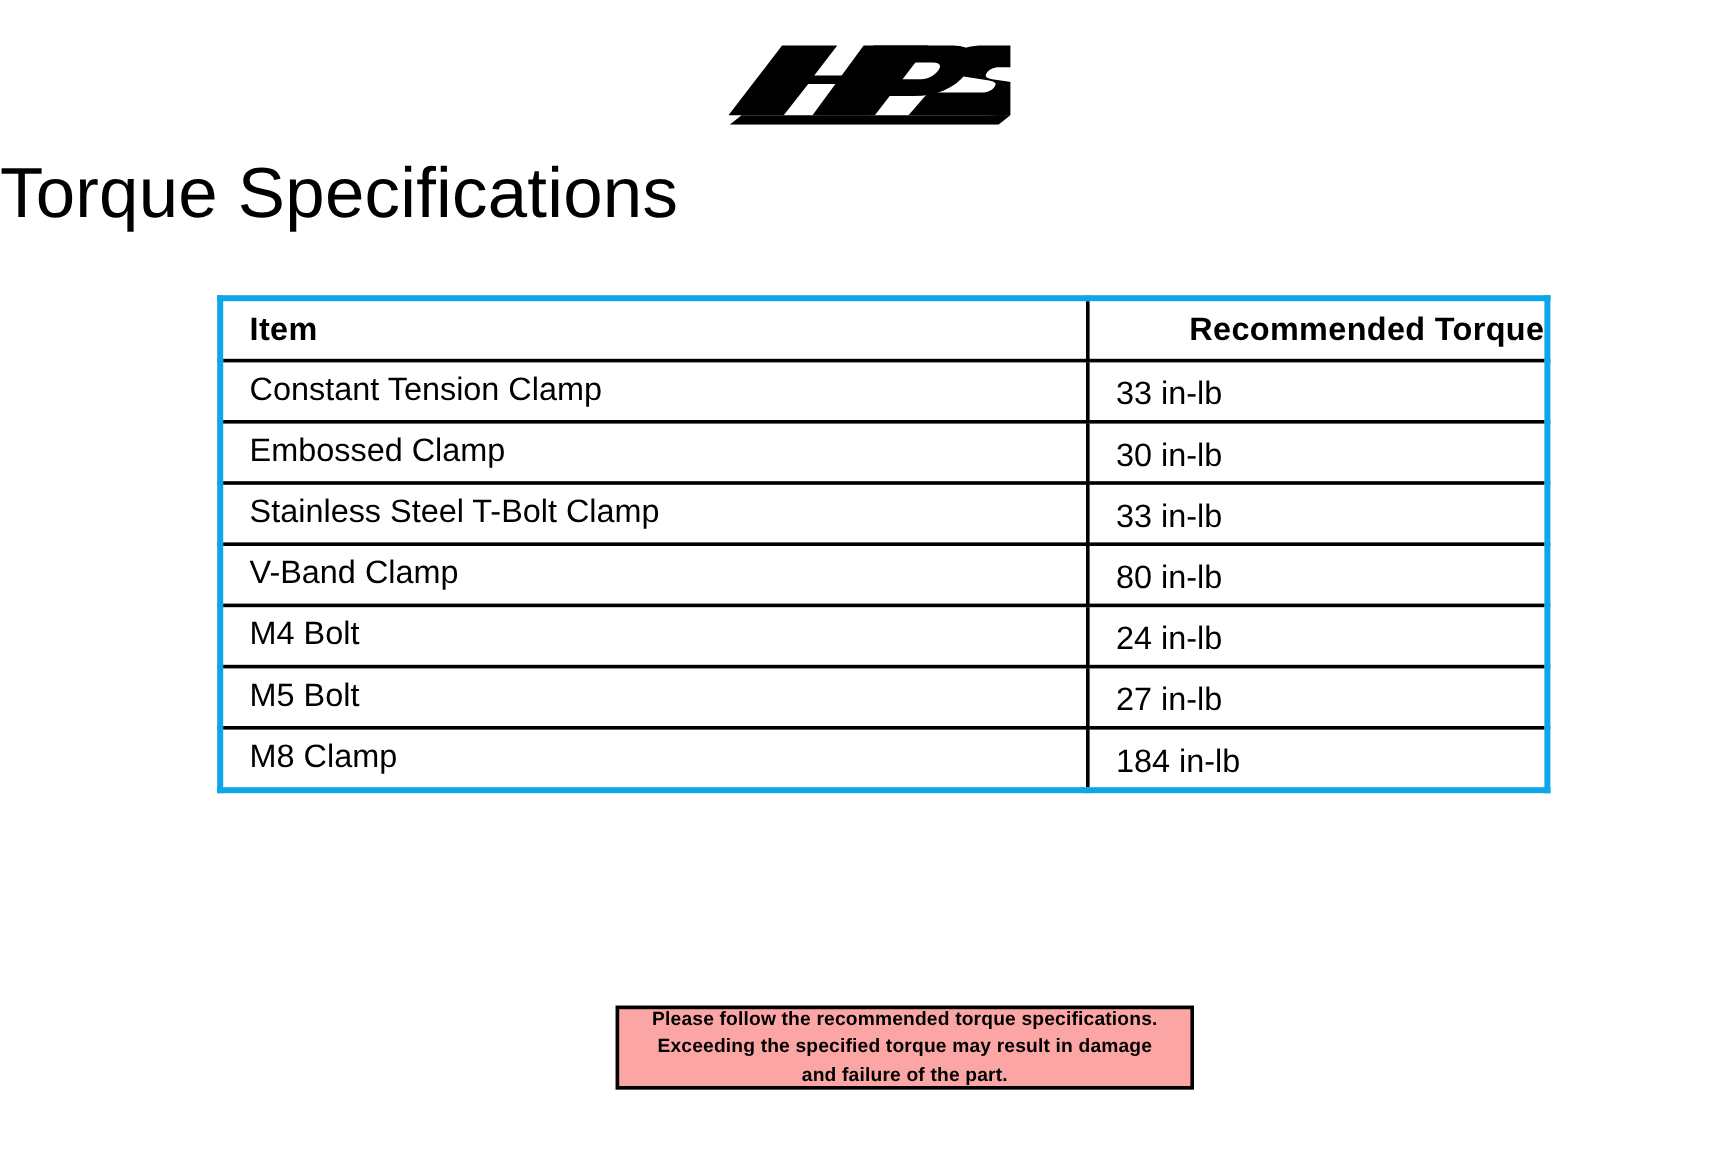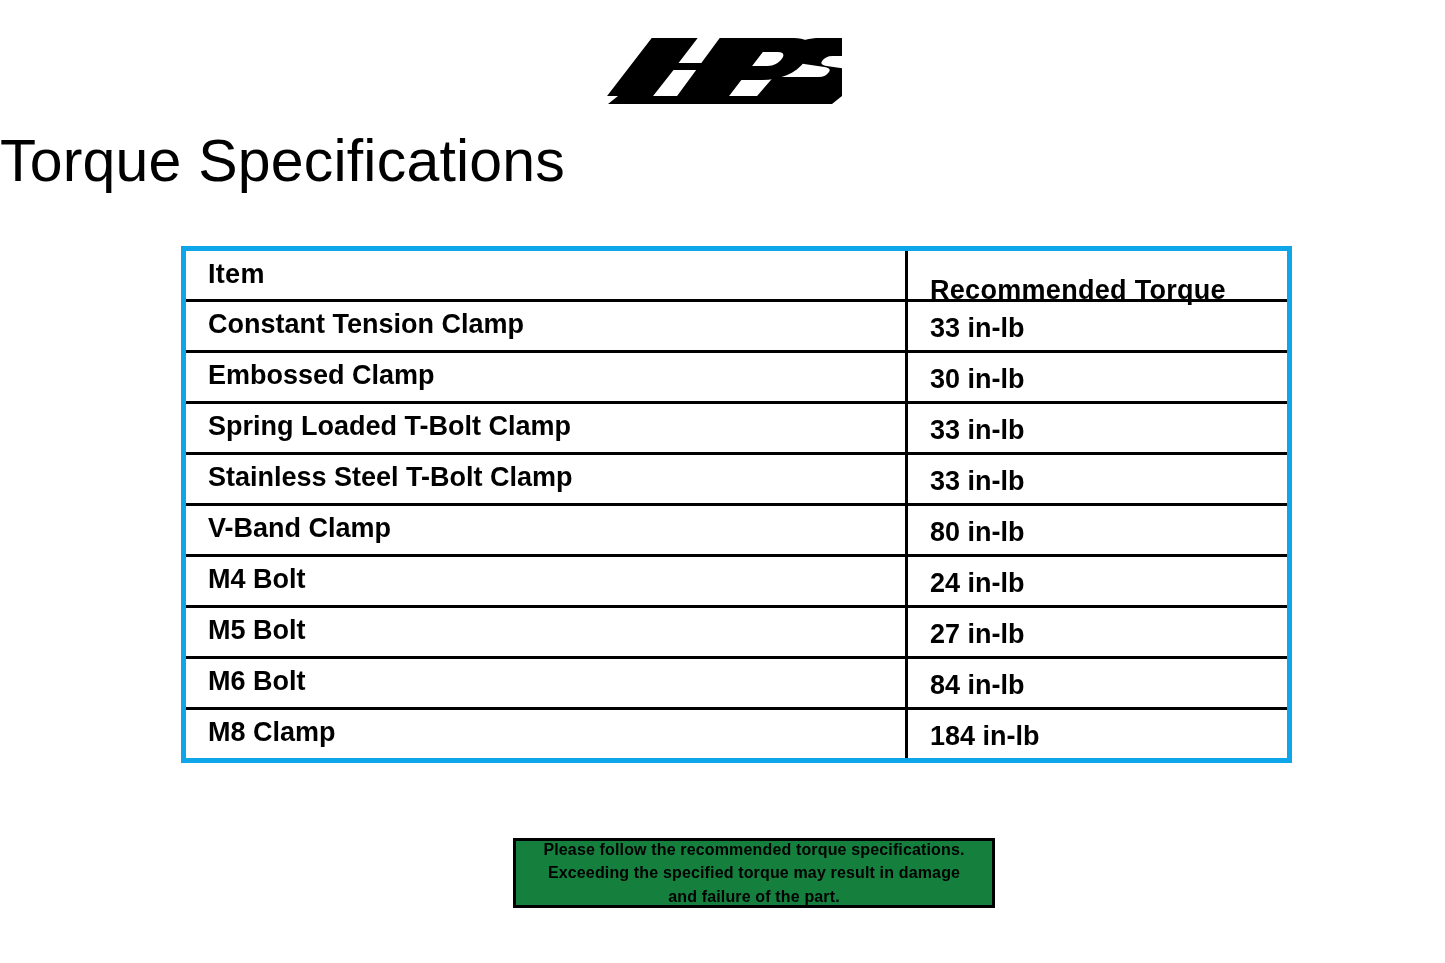--- a/index.html
+++ b/index.html
@@ -69,48 +69,48 @@
     font-size: 27px;
     line-height: 1.1;
     color: #000000;
   }
   table.spec-table th {
     font-weight: 700;
     text-align: left;
     letter-spacing: 0.3px;
   }
   table.spec-table td {
-    font-weight: 700;
+    font-weight: 400;
   }
   .cell-pad-item {
     display: block;
     padding-left: 22px;
   }
   .cell-pad-torque {
     display: block;
     padding-left: 22px;
   }
   .td-item .cell-pad-item { position: relative; top: -1px; }
   .td-torque .cell-pad-torque { position: relative; top: 3px; }
-  .th-torque .cell-pad-torque { position: relative; top: 16px; }
+  .th-torque .cell-pad-torque { position: relative; top: 0; text-align: right; }
 
   
   .footnote-box {
     position: absolute;
     left: 513px;
     top: 838px;
     width: 482px;
     height: 70px;
     border: 3px solid #000000;
     box-sizing: border-box;
     display: flex;
     flex-direction: column;
     align-items: center;
     justify-content: center;
-    background: #15803d;
+    background: #fca5a5;
   }
   .footnote-line {
     font-size: 16px;
     font-weight: 600;
     line-height: 1.45;
     text-align: center;
     letter-spacing: 0.15px;
     color: #000000;
     white-space: nowrap;
   }
@@ -167,64 +167,48 @@
       <tr>
         <td class="td-item">
           <span class="cell-pad-item">Embossed Clamp</span>
         </td>
         <td class="td-torque">
           <span class="cell-pad-torque">30 in-lb</span>
         </td>
       </tr>
       <tr>
         <td class="td-item">
-          <span class="cell-pad-item">Spring Loaded T-Bolt Clamp</span>
+          <span class="cell-pad-item">Stainless Steel T-Bolt Clamp</span>
         </td>
         <td class="td-torque">
           <span class="cell-pad-torque">33 in-lb</span>
         </td>
       </tr>
       <tr>
         <td class="td-item">
-          <span class="cell-pad-item">Stainless Steel T-Bolt Clamp</span>
-        </td>
-        <td class="td-torque">
-          <span class="cell-pad-torque">33 in-lb</span>
-        </td>
-      </tr>
-      <tr>
-        <td class="td-item">
           <span class="cell-pad-item">V-Band Clamp</span>
         </td>
         <td class="td-torque">
           <span class="cell-pad-torque">80 in-lb</span>
         </td>
       </tr>
       <tr>
         <td class="td-item">
           <span class="cell-pad-item">M4 Bolt</span>
         </td>
         <td class="td-torque">
           <span class="cell-pad-torque">24 in-lb</span>
         </td>
       </tr>
       <tr>
         <td class="td-item">
           <span class="cell-pad-item">M5 Bolt</span>
         </td>
         <td class="td-torque">
           <span class="cell-pad-torque">27 in-lb</span>
-        </td>
-      </tr>
-      <tr>
-        <td class="td-item">
-          <span class="cell-pad-item">M6 Bolt</span>
-        </td>
-        <td class="td-torque">
-          <span class="cell-pad-torque">84 in-lb</span>
         </td>
       </tr>
       <tr>
         <td class="td-item">
           <span class="cell-pad-item">M8 Clamp</span>
         </td>
         <td class="td-torque">
           <span class="cell-pad-torque">184 in-lb</span>
         </td>
       </tr>

